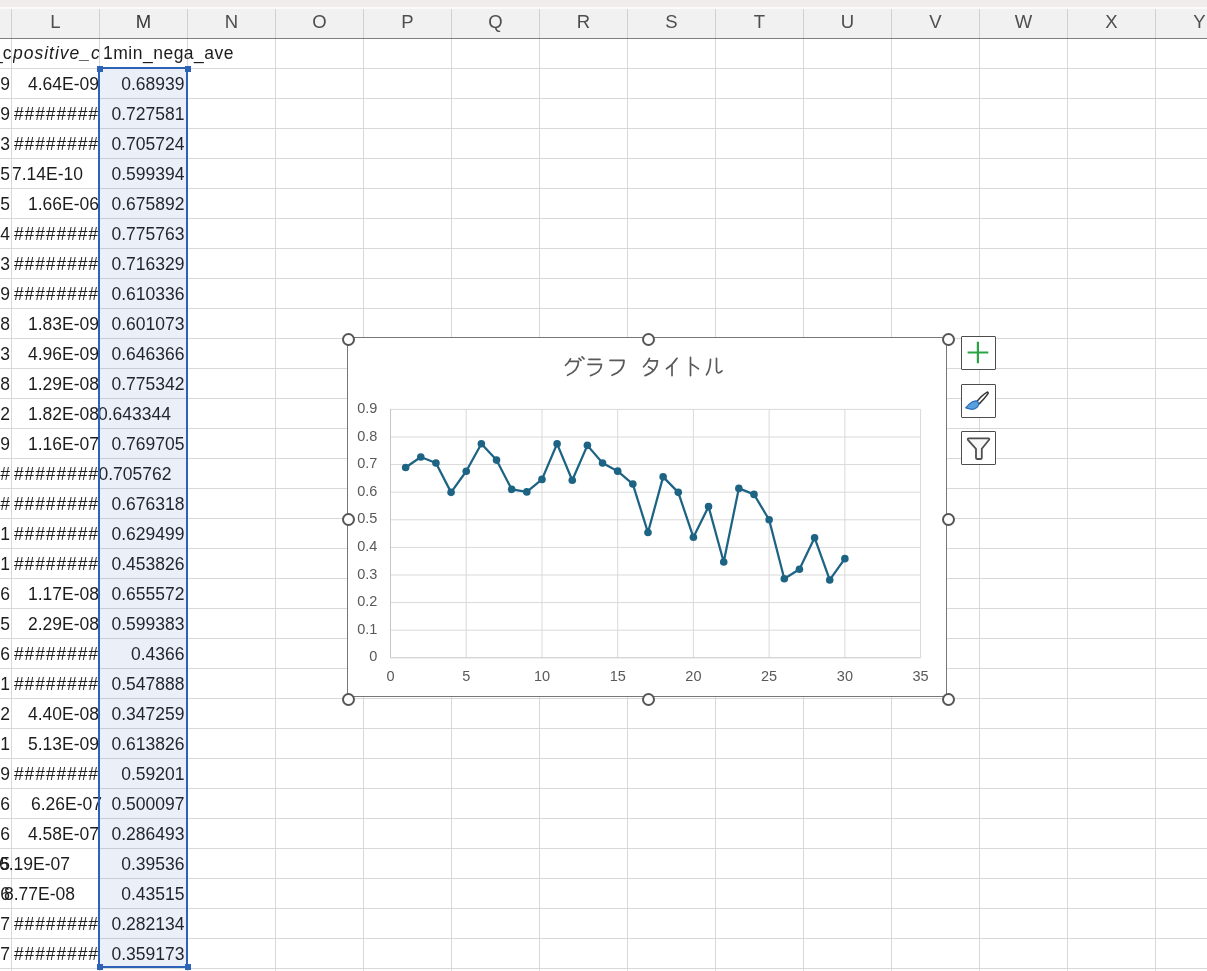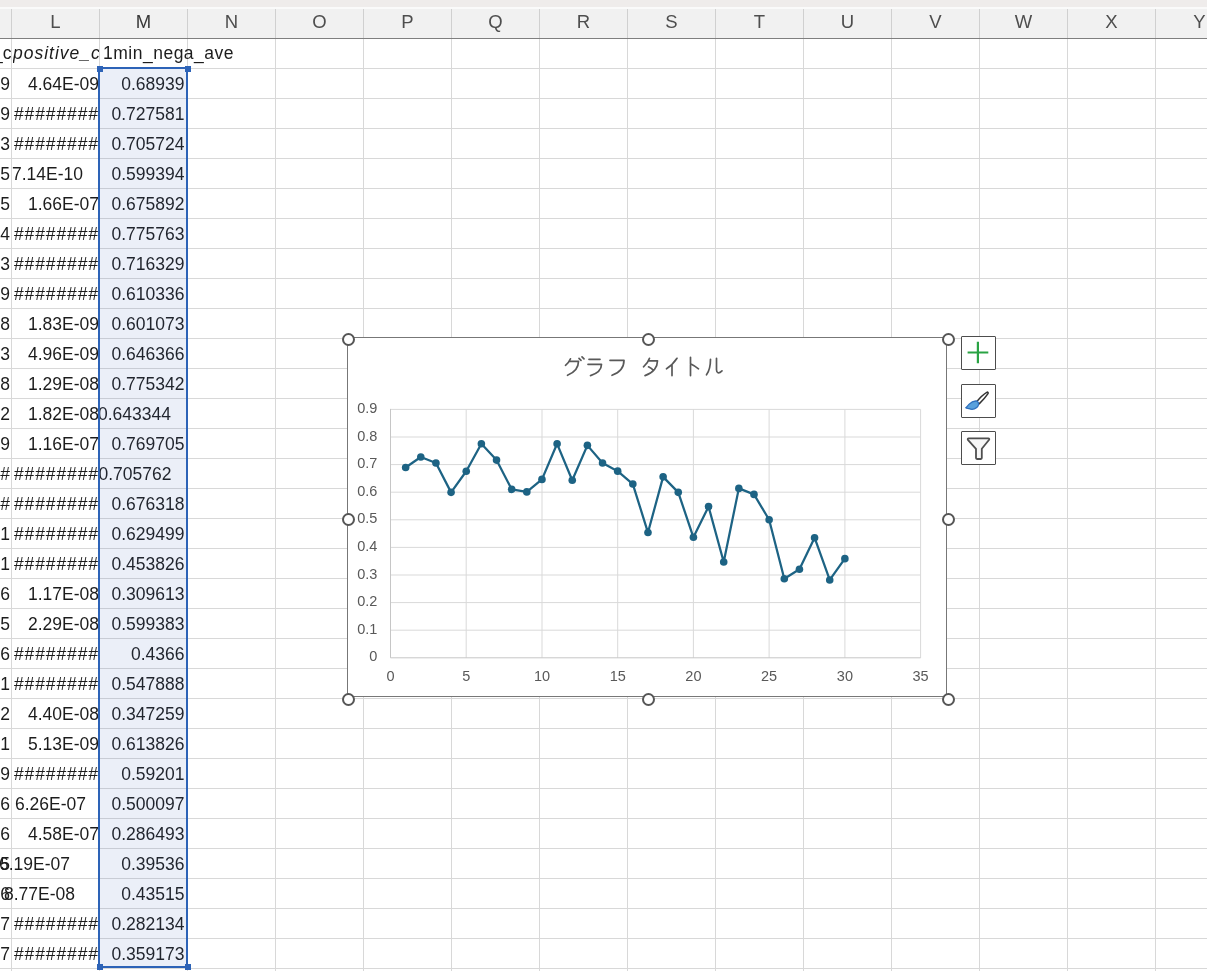--- a/index.html
+++ b/index.html
@@ -58,21 +58,21 @@
 <div class="cell" style="left:-90px;top:98px;width:100px;text-align:right">9</div>
 <div style="left:-1px;top:98px;width:100px;text-align:right" class="cell hsh">########</div>
 <div class="cell" style="left:84.5px;top:98px;width:100px;text-align:right">0.727581</div>
 <div class="cell" style="left:-90px;top:128px;width:100px;text-align:right">3</div>
 <div style="left:-1px;top:128px;width:100px;text-align:right" class="cell hsh">########</div>
 <div class="cell" style="left:84.5px;top:128px;width:100px;text-align:right">0.705724</div>
 <div class="cell" style="left:-90px;top:158px;width:100px;text-align:right">5</div>
 <div style="left:-1px;top:158px;width:84px;text-align:right" class="cell">7.14E-10</div>
 <div class="cell" style="left:84.5px;top:158px;width:100px;text-align:right">0.599394</div>
 <div class="cell" style="left:-90px;top:188px;width:100px;text-align:right">5</div>
-<div style="left:-1px;top:188px;width:100px;text-align:right" class="cell">1.66E-07</div>
+<div style="left:-1px;top:188px;width:100px;text-align:right" class="cell">1.66E-06</div>
 <div class="cell" style="left:84.5px;top:188px;width:100px;text-align:right">0.675892</div>
 <div class="cell" style="left:-90px;top:218px;width:100px;text-align:right">4</div>
 <div style="left:-1px;top:218px;width:100px;text-align:right" class="cell hsh">########</div>
 <div class="cell" style="left:84.5px;top:218px;width:100px;text-align:right">0.775763</div>
 <div class="cell" style="left:-90px;top:248px;width:100px;text-align:right">3</div>
 <div style="left:-1px;top:248px;width:100px;text-align:right" class="cell hsh">########</div>
 <div class="cell" style="left:84.5px;top:248px;width:100px;text-align:right">0.716329</div>
 <div class="cell" style="left:-90px;top:278px;width:100px;text-align:right">9</div>
 <div style="left:-1px;top:278px;width:100px;text-align:right" class="cell hsh">########</div>
 <div class="cell" style="left:84.5px;top:278px;width:100px;text-align:right">0.610336</div>
@@ -98,41 +98,41 @@
 <div style="left:-1px;top:488px;width:100px;text-align:right" class="cell hsh">########</div>
 <div class="cell" style="left:84.5px;top:488px;width:100px;text-align:right">0.676318</div>
 <div class="cell" style="left:-90px;top:518px;width:100px;text-align:right">1</div>
 <div style="left:-1px;top:518px;width:100px;text-align:right" class="cell hsh">########</div>
 <div class="cell" style="left:84.5px;top:518px;width:100px;text-align:right">0.629499</div>
 <div class="cell" style="left:-90px;top:548px;width:100px;text-align:right">1</div>
 <div style="left:-1px;top:548px;width:100px;text-align:right" class="cell hsh">########</div>
 <div class="cell" style="left:84.5px;top:548px;width:100px;text-align:right">0.453826</div>
 <div class="cell" style="left:-90px;top:578px;width:100px;text-align:right">6</div>
 <div style="left:-1px;top:578px;width:100px;text-align:right" class="cell">1.17E-08</div>
-<div class="cell" style="left:84.5px;top:578px;width:100px;text-align:right">0.309613</div>
+<div class="cell" style="left:84.5px;top:578px;width:100px;text-align:right">0.655572</div>
 <div class="cell" style="left:-90px;top:608px;width:100px;text-align:right">5</div>
 <div style="left:-1px;top:608px;width:100px;text-align:right" class="cell">2.29E-08</div>
 <div class="cell" style="left:84.5px;top:608px;width:100px;text-align:right">0.599383</div>
 <div class="cell" style="left:-90px;top:638px;width:100px;text-align:right">6</div>
 <div style="left:-1px;top:638px;width:100px;text-align:right" class="cell hsh">########</div>
 <div class="cell" style="left:84.5px;top:638px;width:100px;text-align:right">0.4366</div>
 <div class="cell" style="left:-90px;top:668px;width:100px;text-align:right">1</div>
 <div style="left:-1px;top:668px;width:100px;text-align:right" class="cell hsh">########</div>
 <div class="cell" style="left:84.5px;top:668px;width:100px;text-align:right">0.547888</div>
 <div class="cell" style="left:-90px;top:698px;width:100px;text-align:right">2</div>
 <div style="left:-1px;top:698px;width:100px;text-align:right" class="cell">4.40E-08</div>
 <div class="cell" style="left:84.5px;top:698px;width:100px;text-align:right">0.347259</div>
 <div class="cell" style="left:-90px;top:728px;width:100px;text-align:right">1</div>
 <div style="left:-1px;top:728px;width:100px;text-align:right" class="cell">5.13E-09</div>
 <div class="cell" style="left:84.5px;top:728px;width:100px;text-align:right">0.613826</div>
 <div class="cell" style="left:-90px;top:758px;width:100px;text-align:right">9</div>
 <div style="left:-1px;top:758px;width:100px;text-align:right" class="cell hsh">########</div>
 <div class="cell" style="left:84.5px;top:758px;width:100px;text-align:right">0.59201</div>
 <div class="cell" style="left:-90px;top:788px;width:100px;text-align:right">6</div>
-<div style="left:-1px;top:788px;width:103px;text-align:center" class="cell">6.26E-07</div>
+<div style="left:-1px;top:788px;width:103px;text-align:right" class="cell">6.26E-07</div>
 <div class="cell" style="left:84.5px;top:788px;width:100px;text-align:right">0.500097</div>
 <div class="cell" style="left:-90px;top:818px;width:100px;text-align:right">6</div>
 <div style="left:-1px;top:818px;width:100px;text-align:right" class="cell">4.58E-07</div>
 <div class="cell" style="left:84.5px;top:818px;width:100px;text-align:right">0.286493</div>
 <div class="cell" style="left:-90px;top:848px;width:100px;text-align:right">5</div>
 <div style="left:-1px;top:848px;width:100px;text-align:left" class="cell">6.19E-07</div>
 <div class="cell" style="left:84.5px;top:848px;width:100px;text-align:right">0.39536</div>
 <div class="cell" style="left:-90px;top:878px;width:100px;text-align:right">6</div>
 <div style="left:-1px;top:878px;width:76px;text-align:right" class="cell">8.77E-08</div>
 <div class="cell" style="left:84.5px;top:878px;width:100px;text-align:right">0.43515</div>

